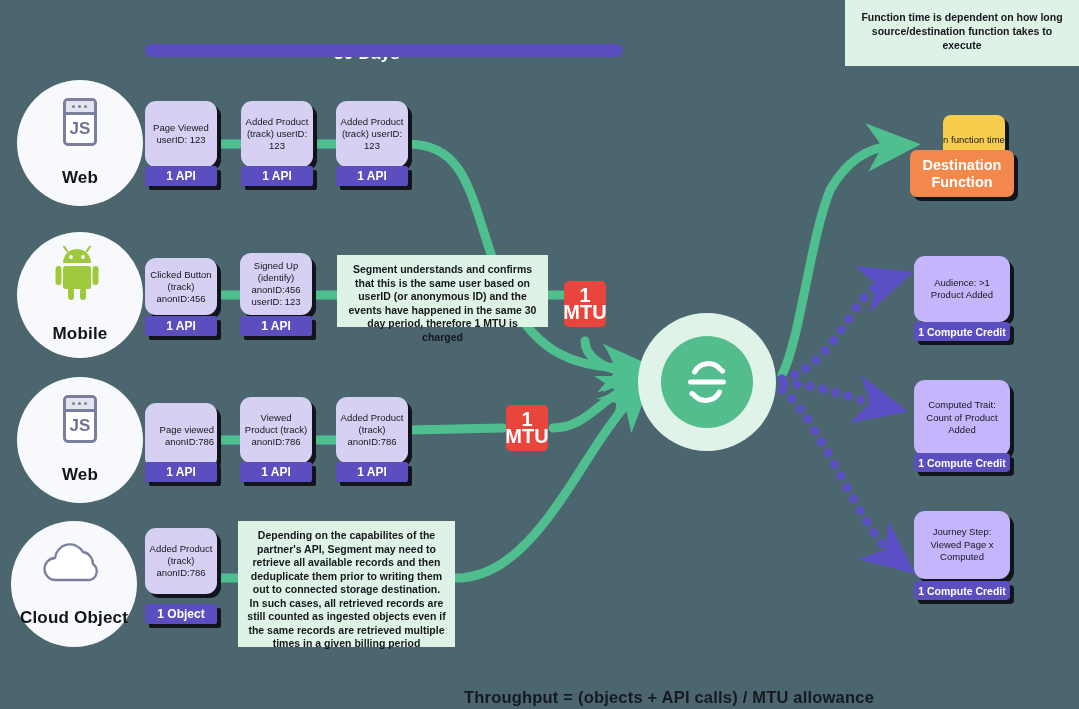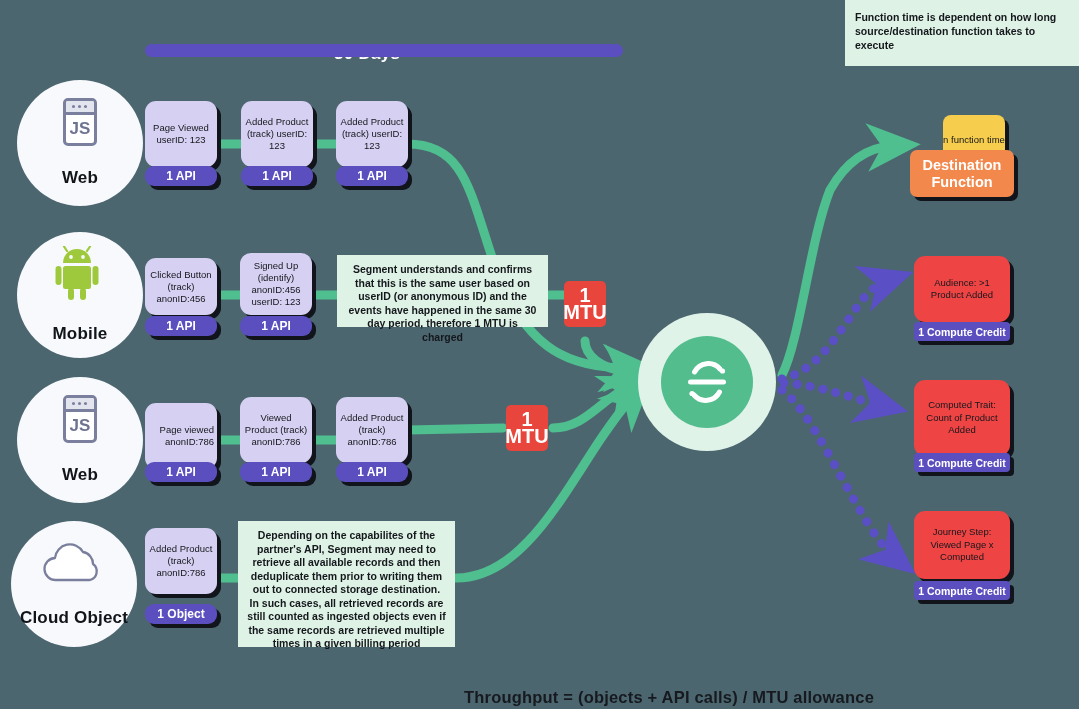--- a/index.html
+++ b/index.html
@@ -31,34 +31,34 @@
 
   
   .card{
     position:absolute;width:72px;background:#d6d0f2;border-radius:11px;
     box-shadow:4px 4px 0 #11141a;
     display:flex;align-items:center;justify-content:center;text-align:center;
     font-size:9.5px;line-height:12px;color:#14171c;font-weight:normal;
     padding:4px 3px;box-sizing:border-box;
   }
   .pill{
-    position:absolute;width:72px;height:20px;background:#5b4fc0;border-radius:9px;
+    position:absolute;width:72px;height:20px;background:#5b4fc0;border-radius:2px;
     box-shadow:4px 4px 0 #11141a;color:#fff;font-size:12px;font-weight:bold;
     display:flex;align-items:center;justify-content:center;
   }
 
   
   .note{
     position:absolute;background:#dff2e6;color:#14171c;
     font-size:10.5px;line-height:13.5px;font-weight:bold;text-align:center;
     padding:8px 9px;box-sizing:border-box;
   }
   .note-tr{
     position:absolute;background:#dff2e6;color:#14171c;
-    font-size:10.5px;line-height:14px;font-weight:bold;text-align:left;
+    font-size:10.5px;line-height:14px;font-weight:bold;text-align:center;
     padding:10px 10px;box-sizing:border-box;
   }
 
   
   .mtu{
     position:absolute;width:42px;height:46px;background:#e8453c;border-radius:5px;
     color:#fff;font-size:20px;font-weight:bold;line-height:17px;text-align:center;
     display:flex;align-items:center;justify-content:center;
   }
 
@@ -67,21 +67,21 @@
     position:absolute;width:138px;height:138px;border-radius:50%;background:#e0f3e8;
     display:flex;align-items:center;justify-content:center;
   }
   .hub-inner{
     width:92px;height:92px;border-radius:50%;background:#53bd8e;
     display:flex;align-items:center;justify-content:center;
   }
 
   
   .ocard{
-    position:absolute;width:96px;background:#ef4444;border-radius:11px;
+    position:absolute;width:96px;background:#c4b5fd;border-radius:11px;
     box-shadow:4px 4px 0 #11141a;
     display:flex;align-items:center;justify-content:center;text-align:center;
     font-size:9.5px;line-height:12.5px;color:#14171c;padding:5px 4px;box-sizing:border-box;
   }
   .opill{
     position:absolute;width:96px;height:19px;background:#5b4fc0;border-radius:4px;
     box-shadow:4px 4px 0 #11141a;color:#fff;font-size:10.5px;font-weight:bold;
     display:flex;align-items:center;justify-content:center;
   }
 

